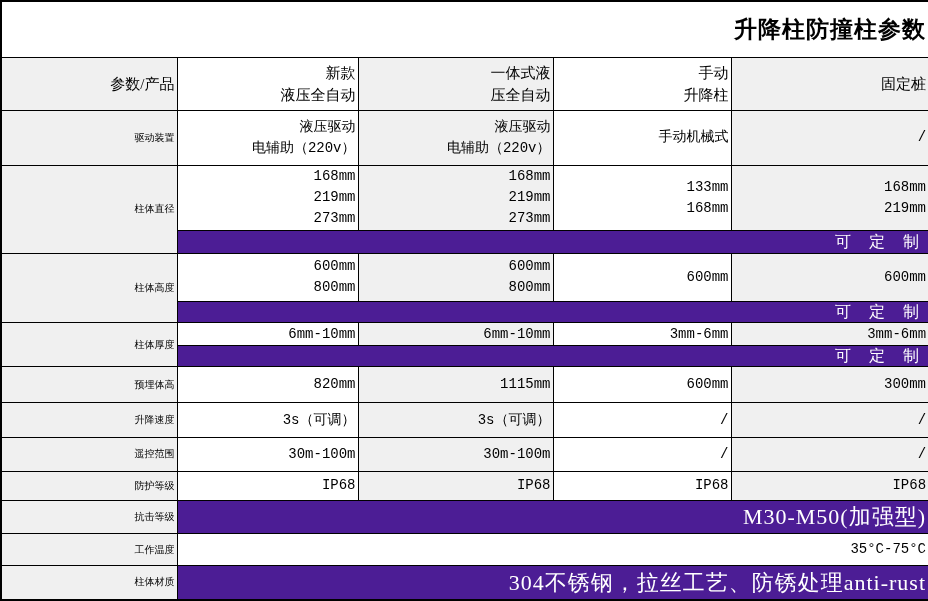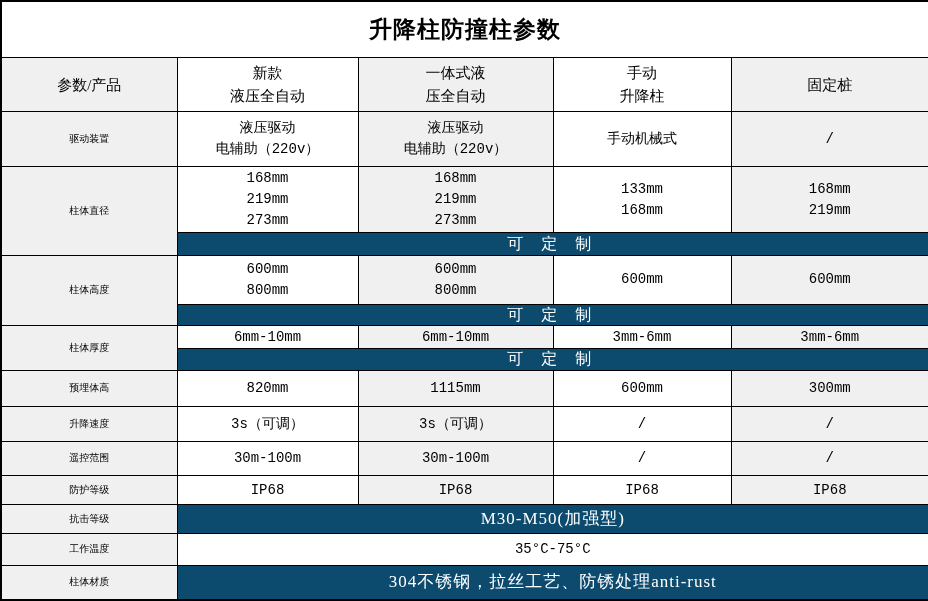--- a/index.html
+++ b/index.html
@@ -5,32 +5,32 @@
   html,body{margin:0;padding:0;background:#fff;}
   .sheet{
     width:928px;height:601px;box-sizing:border-box;background:#fff;
     font-family:"Liberation Serif","DejaVu Serif",serif;color:#000;
   }
   table.spec{
     border-collapse:collapse;table-layout:fixed;
     width:928px;height:601px;border:2px solid #000;
   }
   td{
-    border:1px solid #000;text-align:center;vertical-align:middle;
+    border:1px solid #000;text-align:right;vertical-align:middle;
     padding:0 2px;white-space:pre-line;line-height:1.45;overflow:hidden;
   }
   .title{font-size:23px;font-weight:bold;background:#fff;letter-spacing:1px;}
   .g{background:#F0F0F0;}
   .w{background:#FFFFFF;margin-top:7px;}
   .lbl{font-size:10px;}
   .hdr{font-size:15px;line-height:1.5;}
   .val{font-family:"Liberation Mono","DejaVu Sans Mono",monospace;font-size:14px;line-height:1.5;}
-  .blue{background:#0c4a6e;color:#FFFFFF;}
+  .blue{background:#4c1d95;color:#FFFFFF;}
   .banner{font-size:16px;letter-spacing:7px;line-height:1;}
-  .big{font-size:17px;letter-spacing:1px;margin-left:24px;}
+  .big{font-size:22px;letter-spacing:1px;margin-left:24px;}
 </style>
 </head>
 <body>
 
 <div class="sheet">
   <table class="spec">
     <colgroup>
       <col style="width:176px">
         <col style="width:181px">
         <col style="width:195px">

